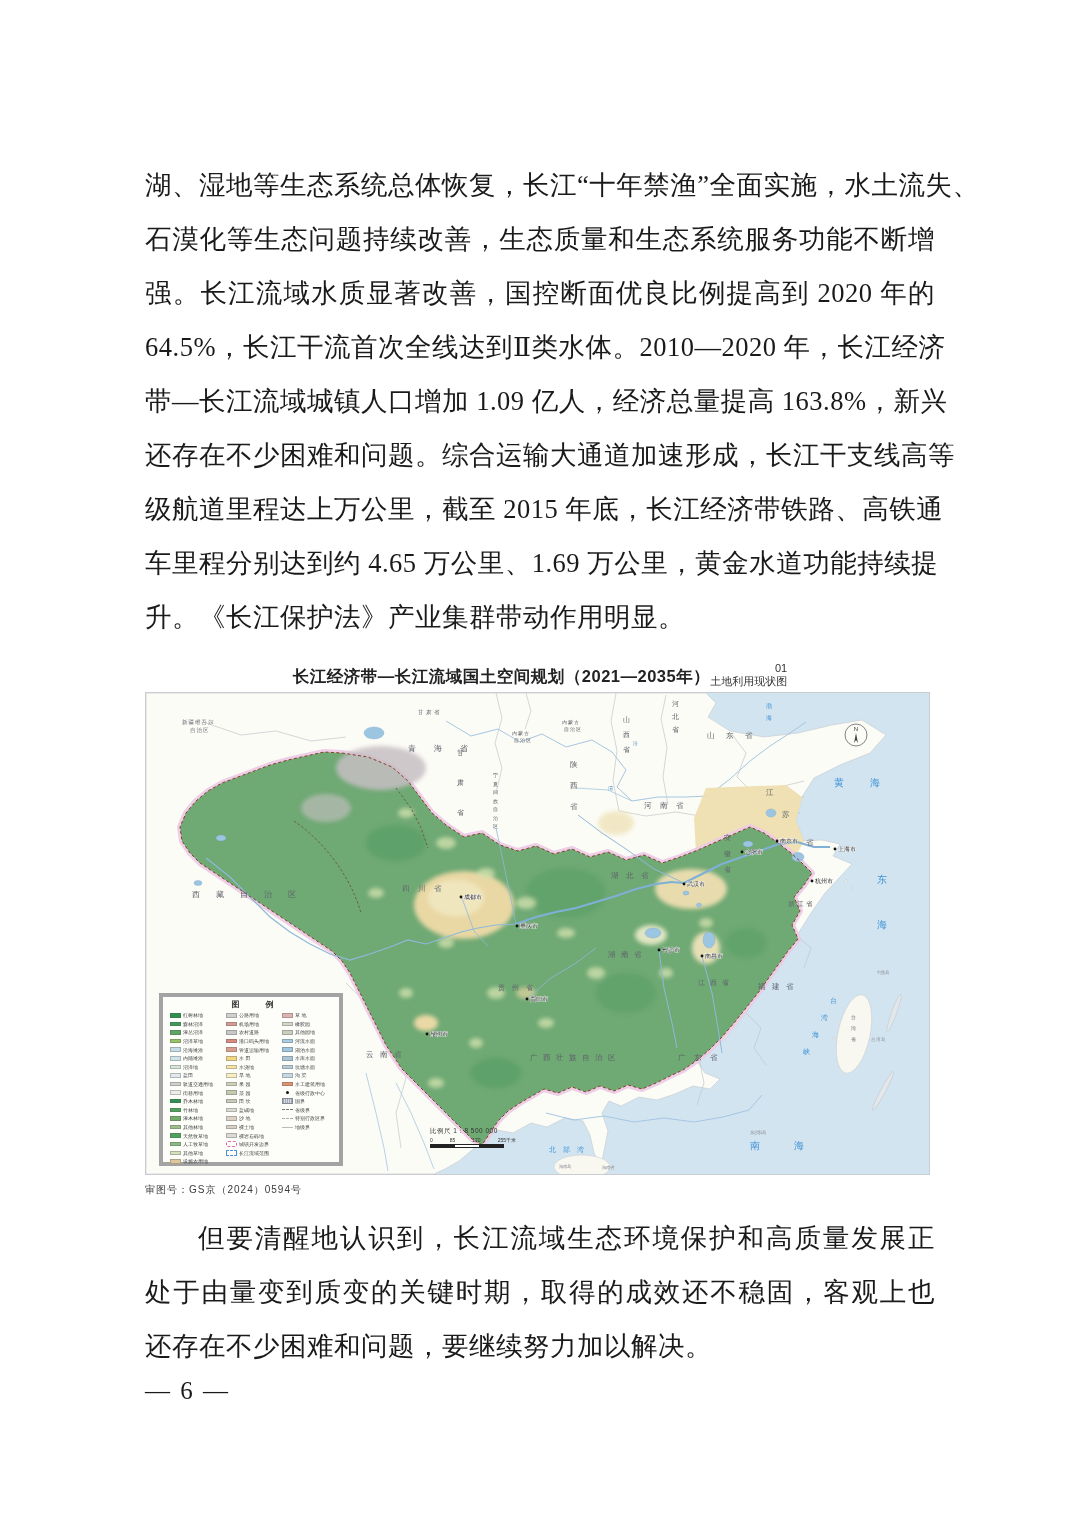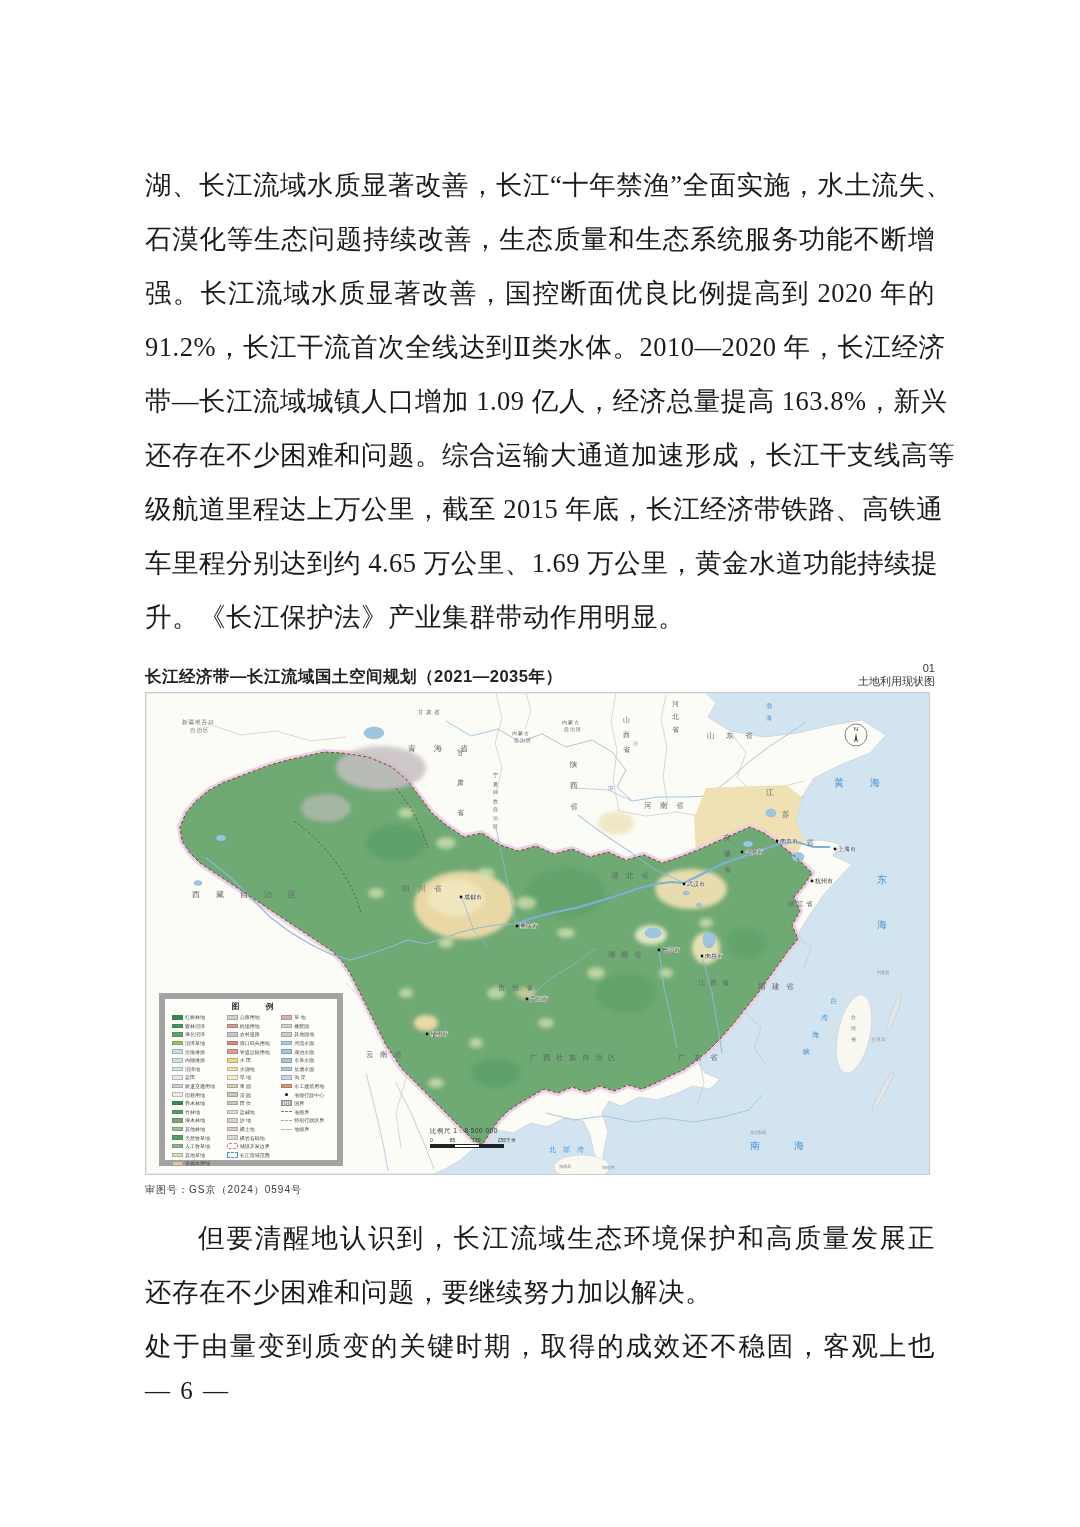--- a/index.html
+++ b/index.html
@@ -9,40 +9,40 @@
   .para{margin:0;}
   .line{font-size:26.5px;line-height:54px;height:54px;white-space:nowrap;
         text-align:justify;text-align-last:justify;letter-spacing:0.5px;}
   .line.last{text-align-last:left;white-space:normal;}
   .line.indent{padding-left:53px;}
   .p1{margin-top:158px;}
   .p2{margin-top:14px;}
 
   
   .figure{margin-top:18px;}
-  .fig-header{display:flex;justify-content:space-between;align-items:flex-end;
+  .fig-header{display:flex;justify-content:center;align-items:flex-end;
               font-family:"Liberation Sans","DejaVu Sans",sans-serif;margin-bottom:4px;}
   .fig-title{font-size:16.5px;font-weight:bold;color:#222;letter-spacing:0.5px;}
   .fig-corner{text-align:right;font-size:11px;color:#333;line-height:13px;}
   .map-wrap{position:relative;width:783px;height:481px;border:1px solid #c9cdd1;
             background:#d2e4f0;overflow:hidden;}
   .fig-caption{font-family:"Liberation Sans","DejaVu Sans",sans-serif;
                font-size:10px;color:#3a3a3a;margin-top:8px;letter-spacing:1px;}
 
   
   svg text{font-family:"Liberation Sans","DejaVu Sans",sans-serif;}
   .lbl-prov{fill:#5f646b;}
   .lbl-sea{fill:#3f93d6;}
   .lbl-isle{fill:#8d9299;}
   .lbl-river{fill:#4a90c8;}
   .lbl-city{fill:#1c1c1c;paint-order:stroke;stroke:#ffffff;stroke-width:0.6px;}
 
   
   .legend{position:absolute;left:13px;top:300px;width:184px;height:173px;
-          background:rgba(253,253,250,0.96);border:6px solid #a3a3a3;
+          background:rgba(253,253,250,0.96);border:4px solid #a3a3a3;
           box-sizing:border-box;padding:2px 4px 2px 7px;
           font-family:"Liberation Sans","DejaVu Sans",sans-serif;}
   .legend-title{text-align:center;font-size:8px;font-weight:bold;color:#333;
                 letter-spacing:12px;padding-left:12px;height:12px;line-height:12px;}
   .legend-cols{display:flex;gap:3px;}
   .l-col{flex:1;}
   .l-row{display:flex;align-items:center;gap:2px;height:8.6px;}
   .l-label{font-size:5px;color:#444;white-space:nowrap;transform-origin:left center;}
   .sw{width:11px;height:4.5px;border:0.5px solid rgba(90,90,90,0.35);flex:0 0 11px;box-sizing:border-box;}
   .sym{width:11px;flex:0 0 11px;display:flex;align-items:center;justify-content:center;}
@@ -65,24 +65,24 @@
   .scale-seg .w{background:#fff;}
 
   .page-num{font-size:25px;letter-spacing:2px;margin-top:4px;}
 </style>
 </head>
 <body>
 
 <div class="content">
 
   <div class="para p1">
-    <div class="line">湖、长江流域水质显著改善，长江“十年禁渔”全面实施，水土流失、</div>
+    <div class="line">湖、湿地等生态系统总体恢复，长江“十年禁渔”全面实施，水土流失、</div>
     <div class="line">石漠化等生态问题持续改善，生态质量和生态系统服务功能不断增</div>
     <div class="line">强。长江流域水质显著改善，国控断面优良比例提高到 2020 年的</div>
-    <div class="line">91.2%，长江干流首次全线达到Ⅱ类水体。2010—2020 年，长江经济</div>
+    <div class="line">64.5%，长江干流首次全线达到Ⅱ类水体。2010—2020 年，长江经济</div>
     <div class="line">带—长江流域城镇人口增加 1.09 亿人，经济总量提高 163.8%，新兴</div>
     <div class="line">还存在不少困难和问题。综合运输大通道加速形成，长江干支线高等</div>
     <div class="line">级航道里程达上万公里，截至 2015 年底，长江经济带铁路、高铁通</div>
     <div class="line">车里程分别达到约 4.65 万公里、1.69 万公里，黄金水道功能持续提</div>
     <div class="line last">升。《长江保护法》产业集群带动作用明显。</div>
   </div>
 
   <div class="figure">
     <div class="fig-header">
       <div class="fig-title">长江经济带—长江流域国土空间规划（2021—2035年）</div>
@@ -610,18 +610,18 @@
             <span class="b"></span>
         </div>
       </div>
     </div>
 
     <div class="fig-caption">审图号：GS京（2024）0594号</div>
   </div>
 
   <div class="para p2">
     <div class="line indent">但要清醒地认识到，长江流域生态环境保护和高质量发展正</div>
+    <div class="line">处于由量变到质变的关键时期，取得的成效还不稳固，客观上也</div>
     <div class="line last">还存在不少困难和问题，要继续努力加以解决。</div>
-    <div class="line">处于由量变到质变的关键时期，取得的成效还不稳固，客观上也</div>
   </div>
 
   <div class="page-num">— 6 —</div>
 </div>
 
 </body></html>

